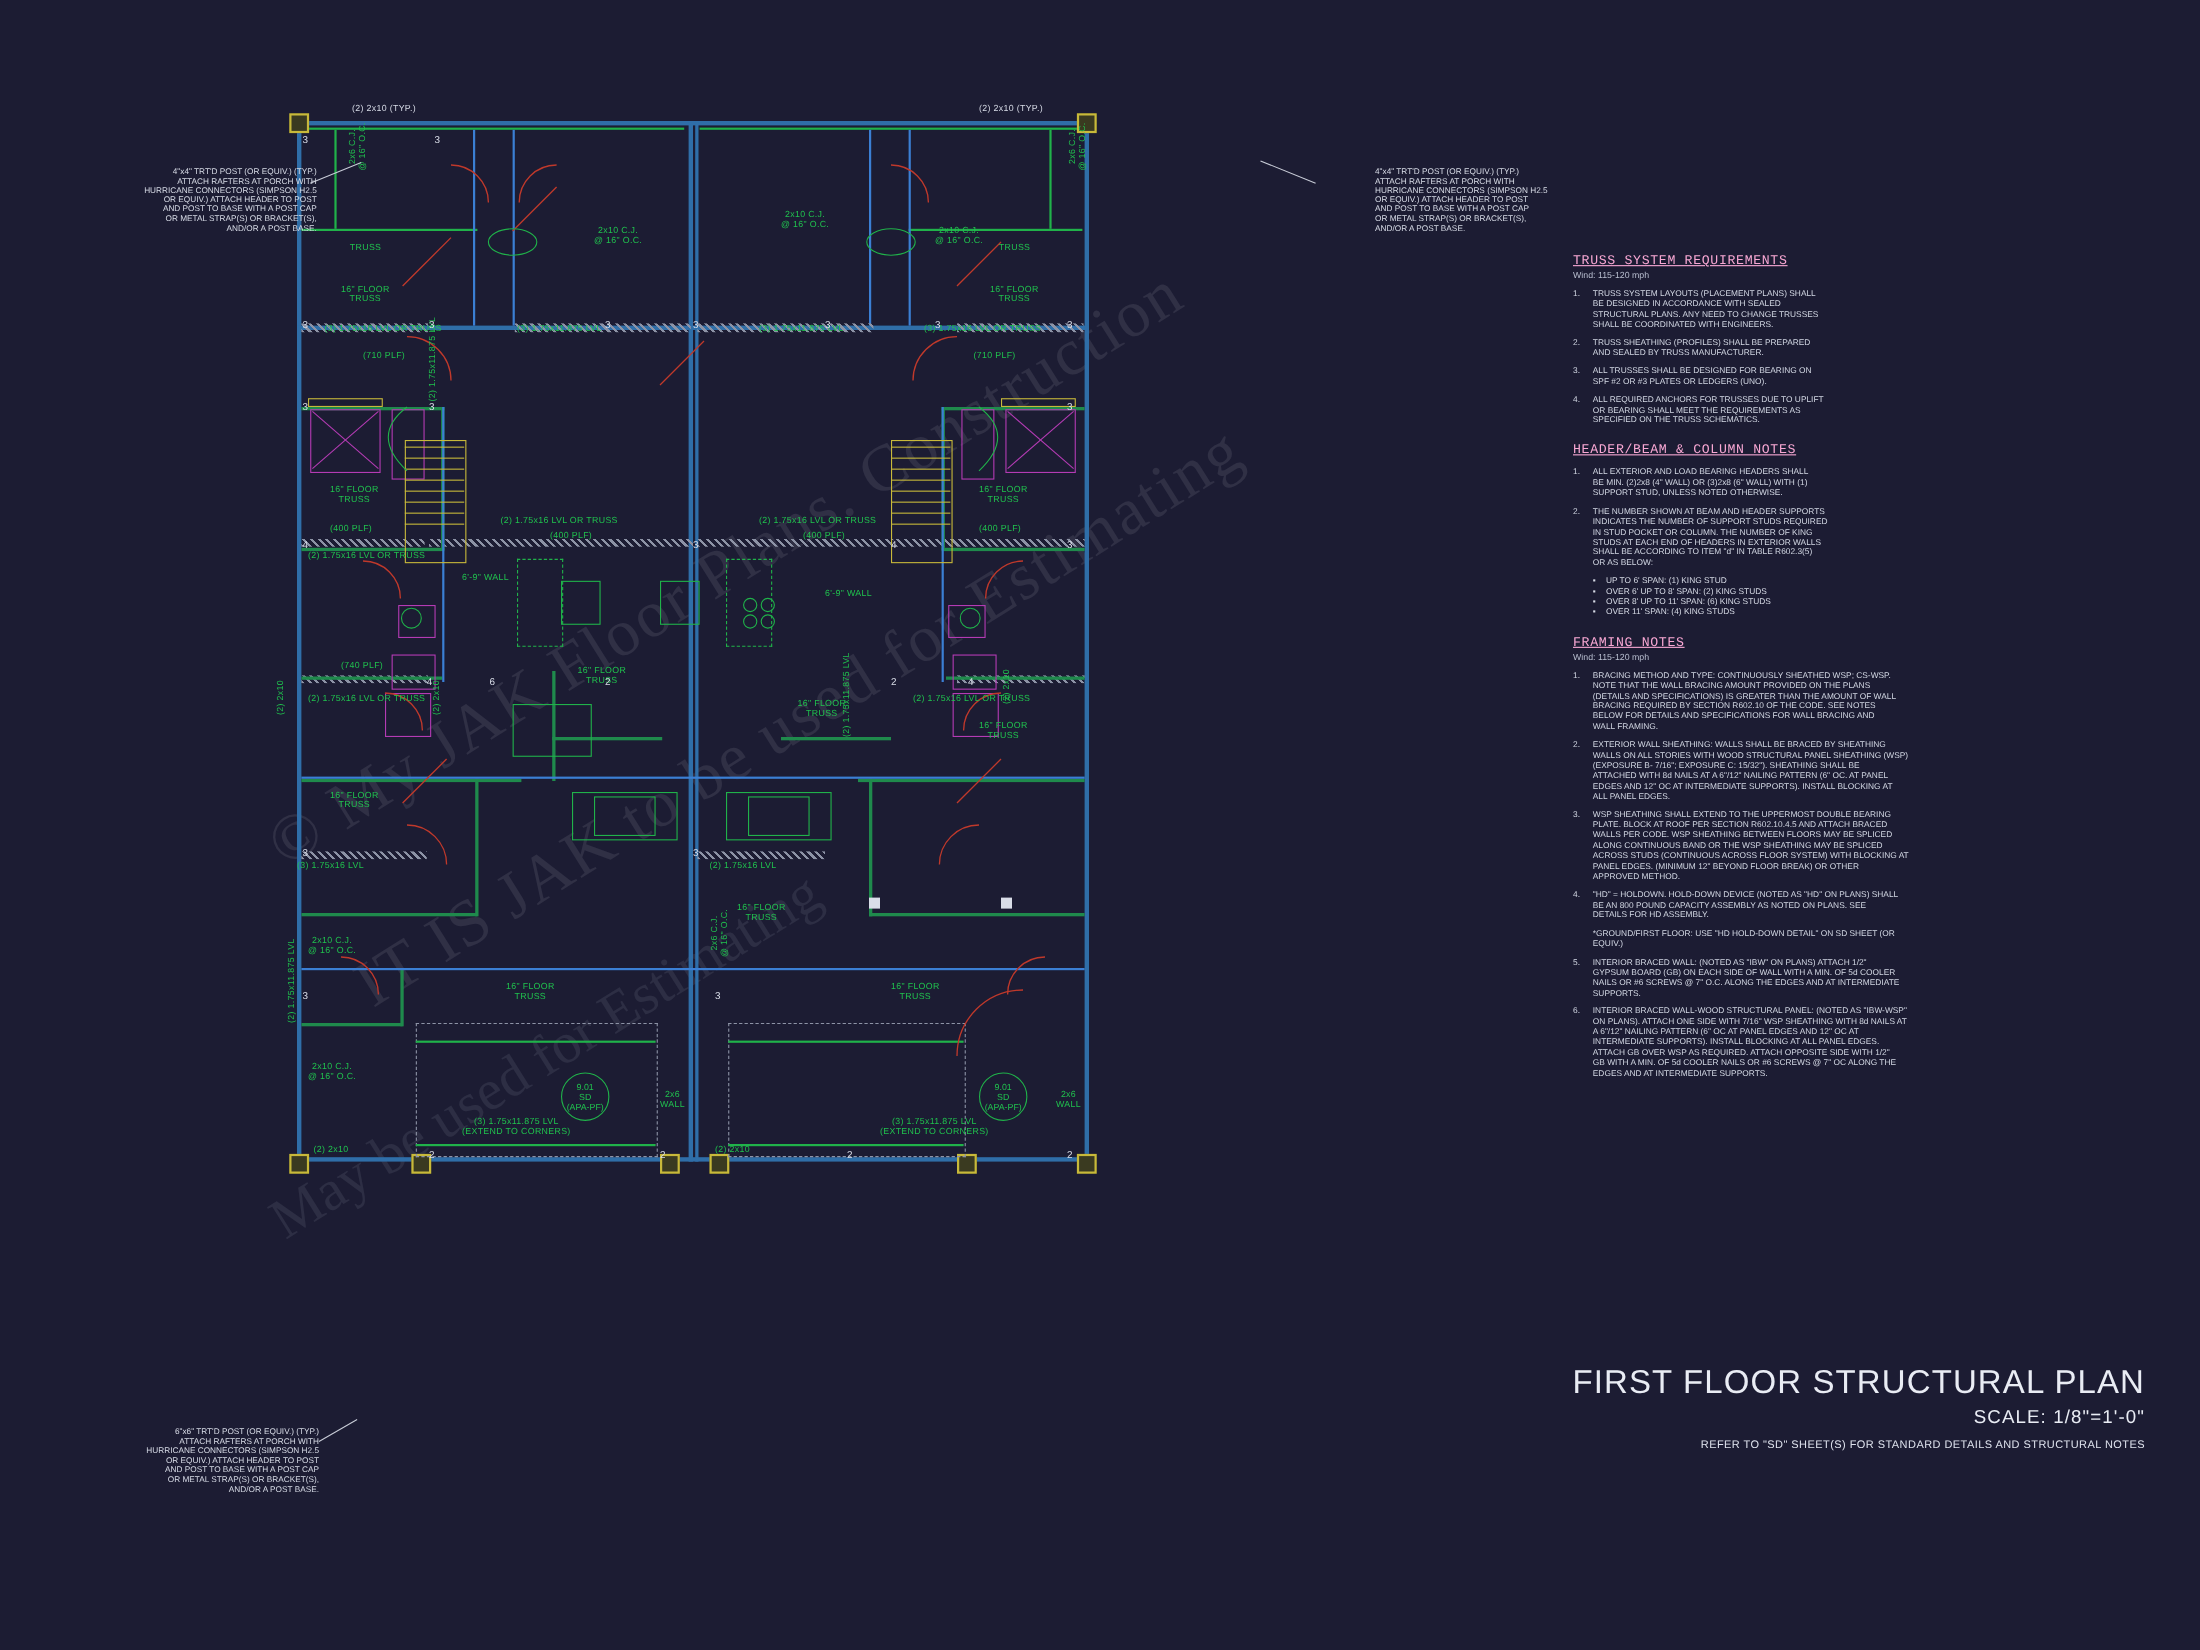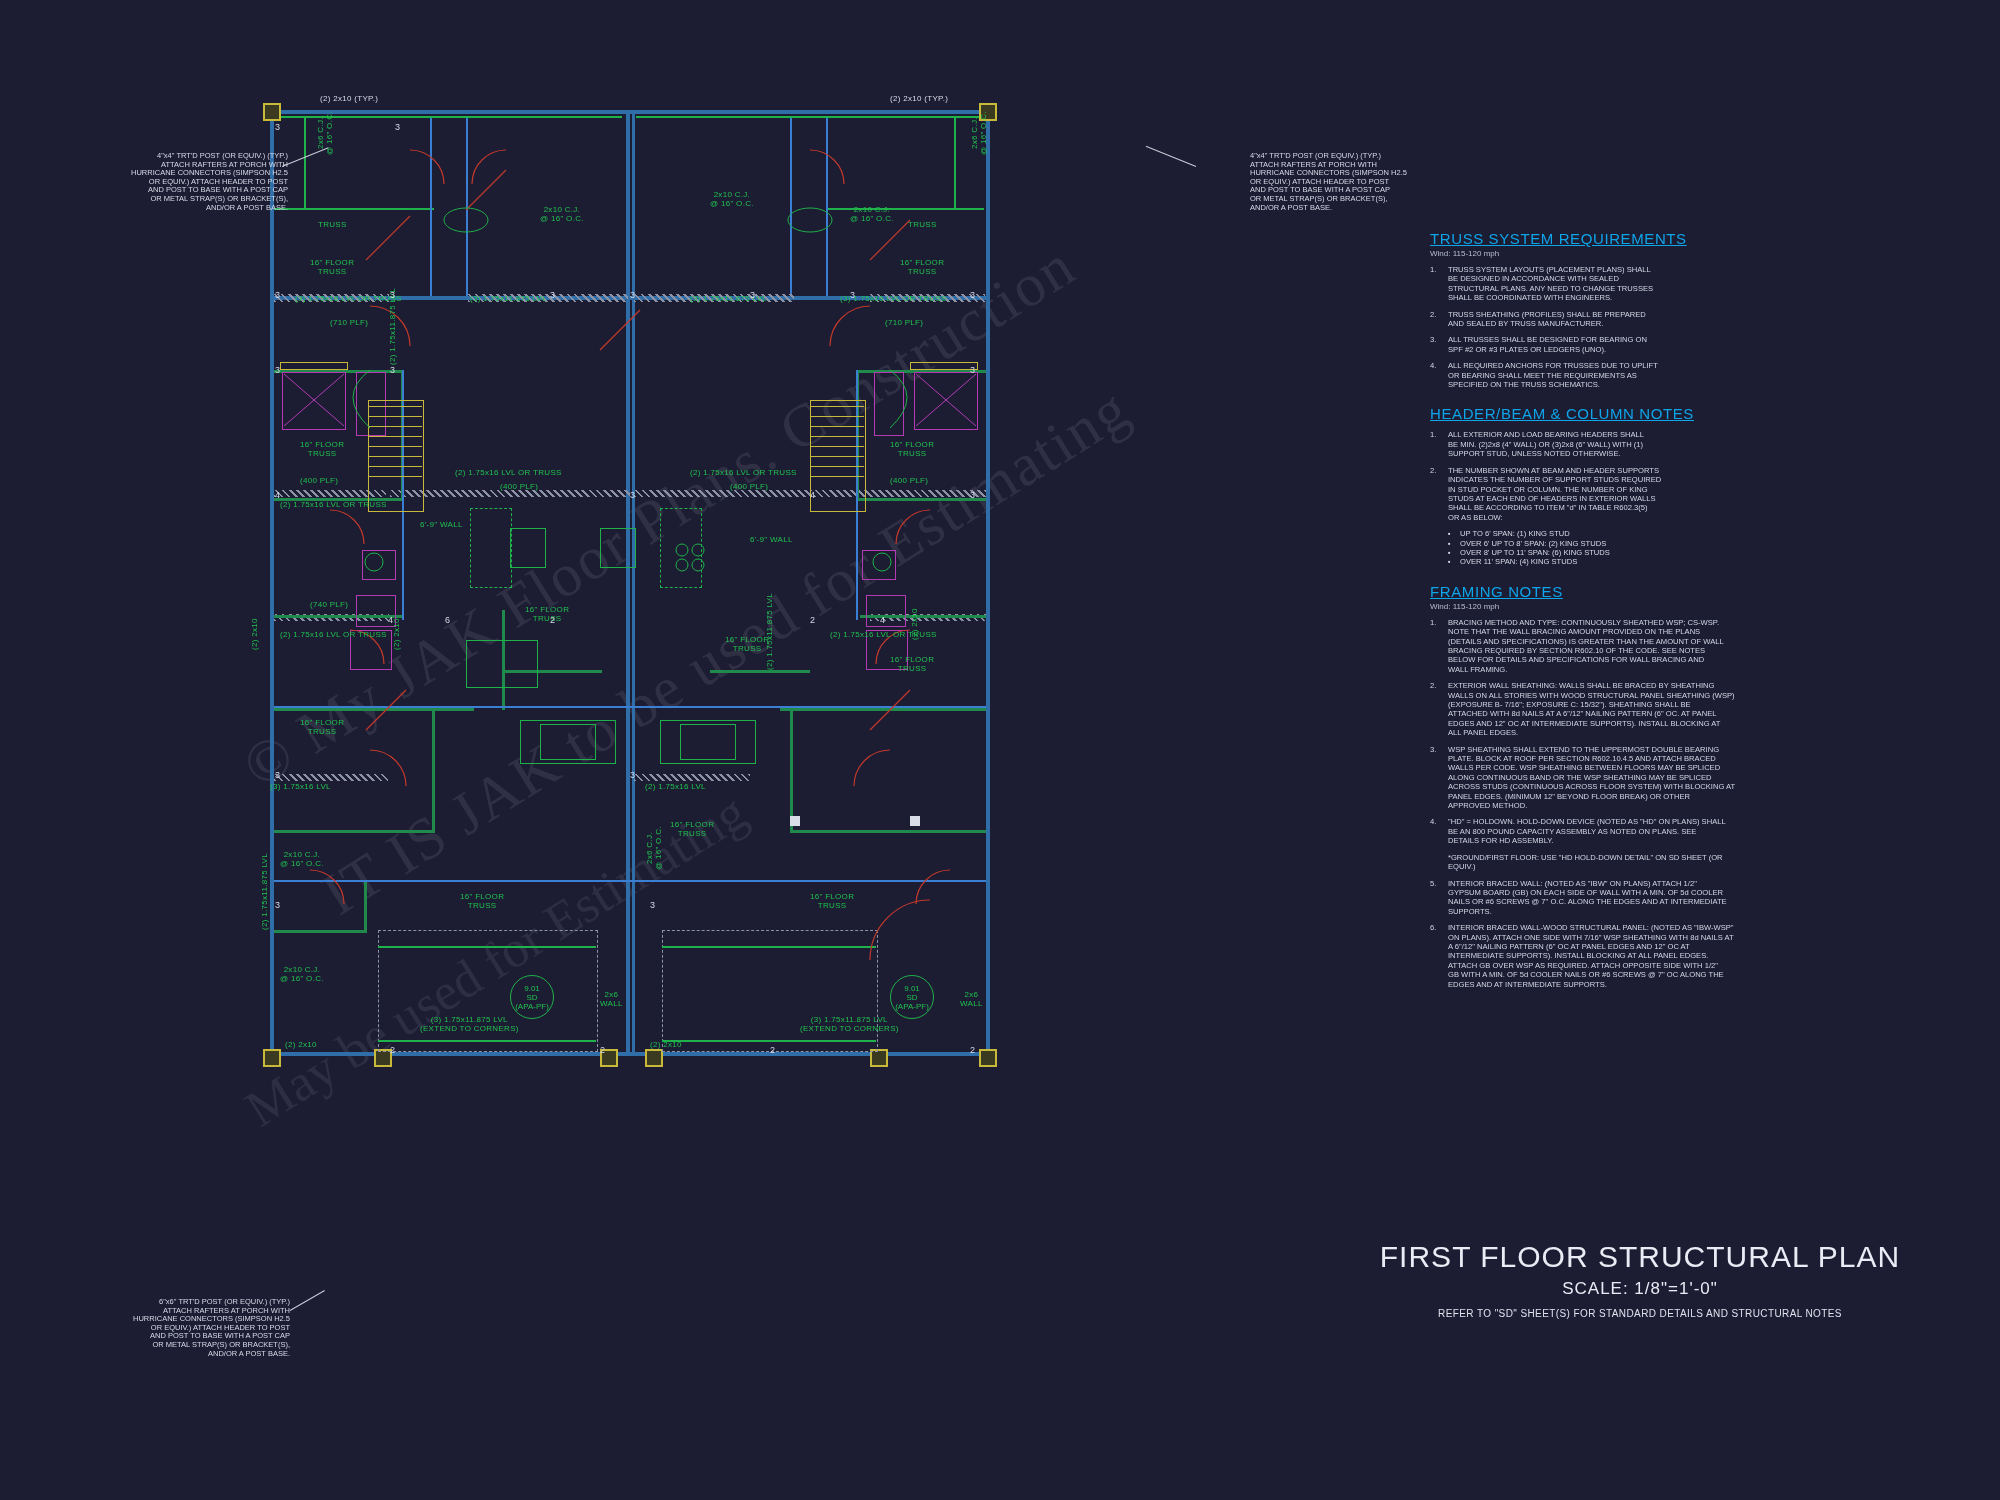--- a/index.html
+++ b/index.html
@@ -42,31 +42,31 @@
 
   .callout{position:absolute;color:#d7dbe6;font-size:7.5px;line-height:8.6px;white-space:pre;}
   .lead{position:absolute;background:#c9cdd8;height:1px;transform-origin:left center;}
 
   .circ{position:absolute;border:1.5px solid #20b24a;border-radius:50%;
         display:flex;flex-direction:column;align-items:center;justify-content:center;
         color:#20c24e;font-size:8px;line-height:9px;}
 
   
   #notes{position:absolute;left:1430px;top:230px;width:380px;color:#d7dbe6;}
-  .nh{font-size:15px;letter-spacing:.6px;text-decoration:underline;margin:0 0 2px 0;color:#0ea5e9;}
+  .nh{font-size:12px;letter-spacing:.6px;text-decoration:underline;margin:0 0 2px 0;color:#f9a8d4;font-family:Liberation Mono, monospace;}
   .nsub{font-size:8px;color:#b9bfd0;margin:0 0 7px 0;}
   .nitem{display:flex;font-size:7.6px;line-height:9.4px;margin-bottom:7px;color:#d3d8e4;}
   .nnum{width:18px;flex:0 0 18px;}
   .ntxt{flex:1;white-space:pre-line;}
   .sub{margin-left:18px;display:flex;font-size:7.6px;line-height:9.4px;}
   .sub .b{width:12px;flex:0 0 12px;}
   .grp{margin-bottom:16px;}
 
   
-  #title{position:absolute;left:1330px;top:1240px;width:620px;text-align:center;}
+  #title{position:absolute;left:1330px;top:1240px;width:620px;text-align:right;}
   #title .t1{font-size:30px;letter-spacing:1px;color:#e9ecf4;font-family:"Liberation Sans",sans-serif;}
   #title .t2{font-size:17px;letter-spacing:1px;color:#e9ecf4;margin-top:5px;}
   #title .t3{font-size:10px;letter-spacing:.4px;color:#dfe3ee;margin-top:9px;}
 </style>
 </head>
 <body>
 
 <div id="sheet">
 
   <div class="wm">

